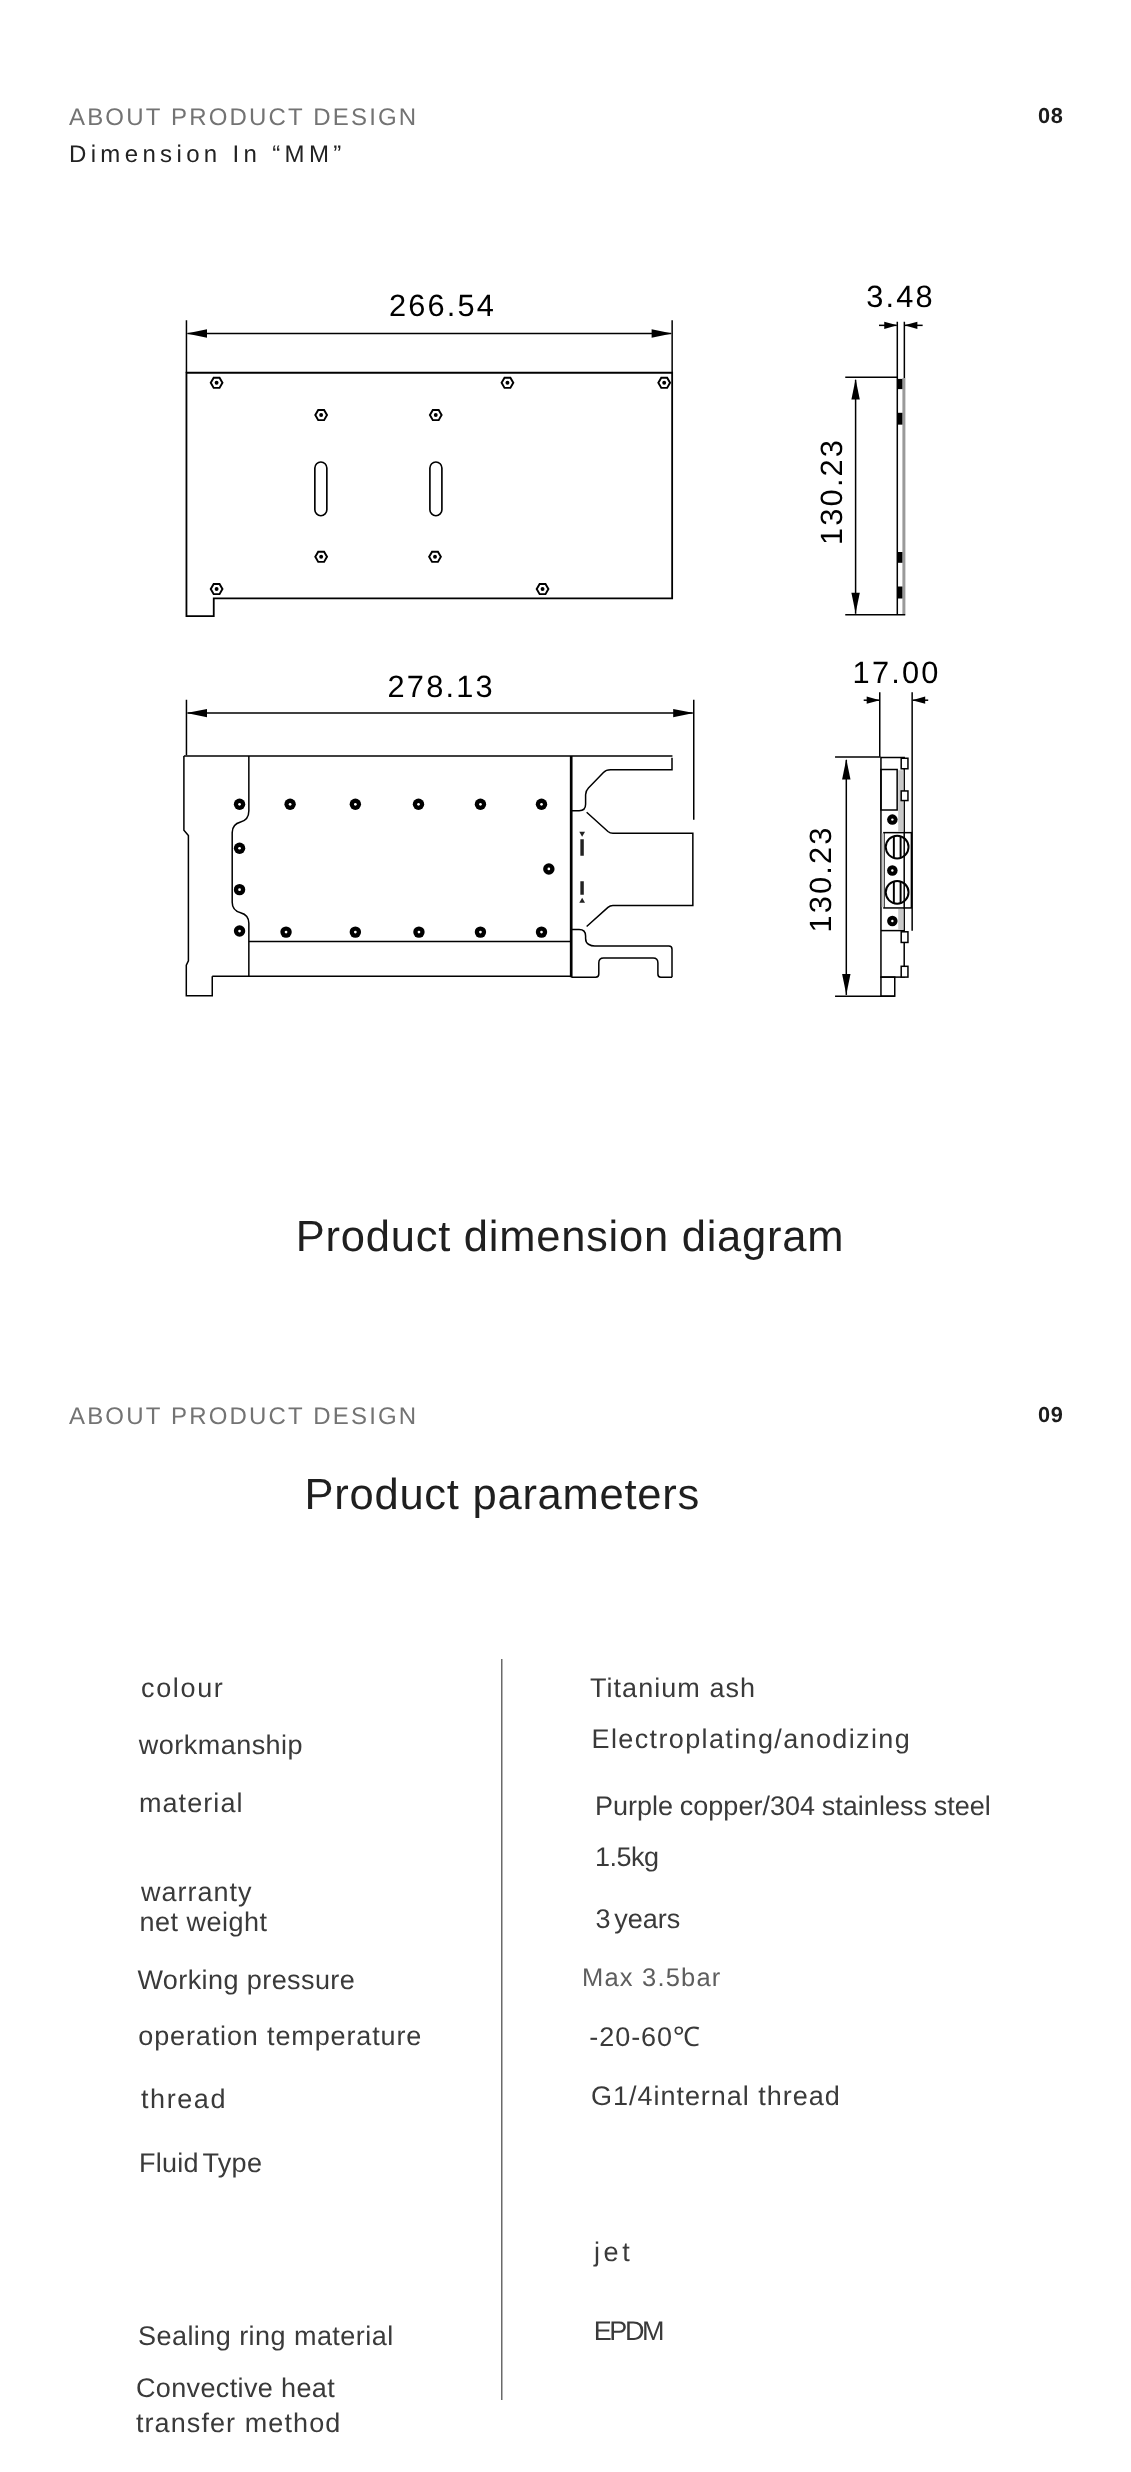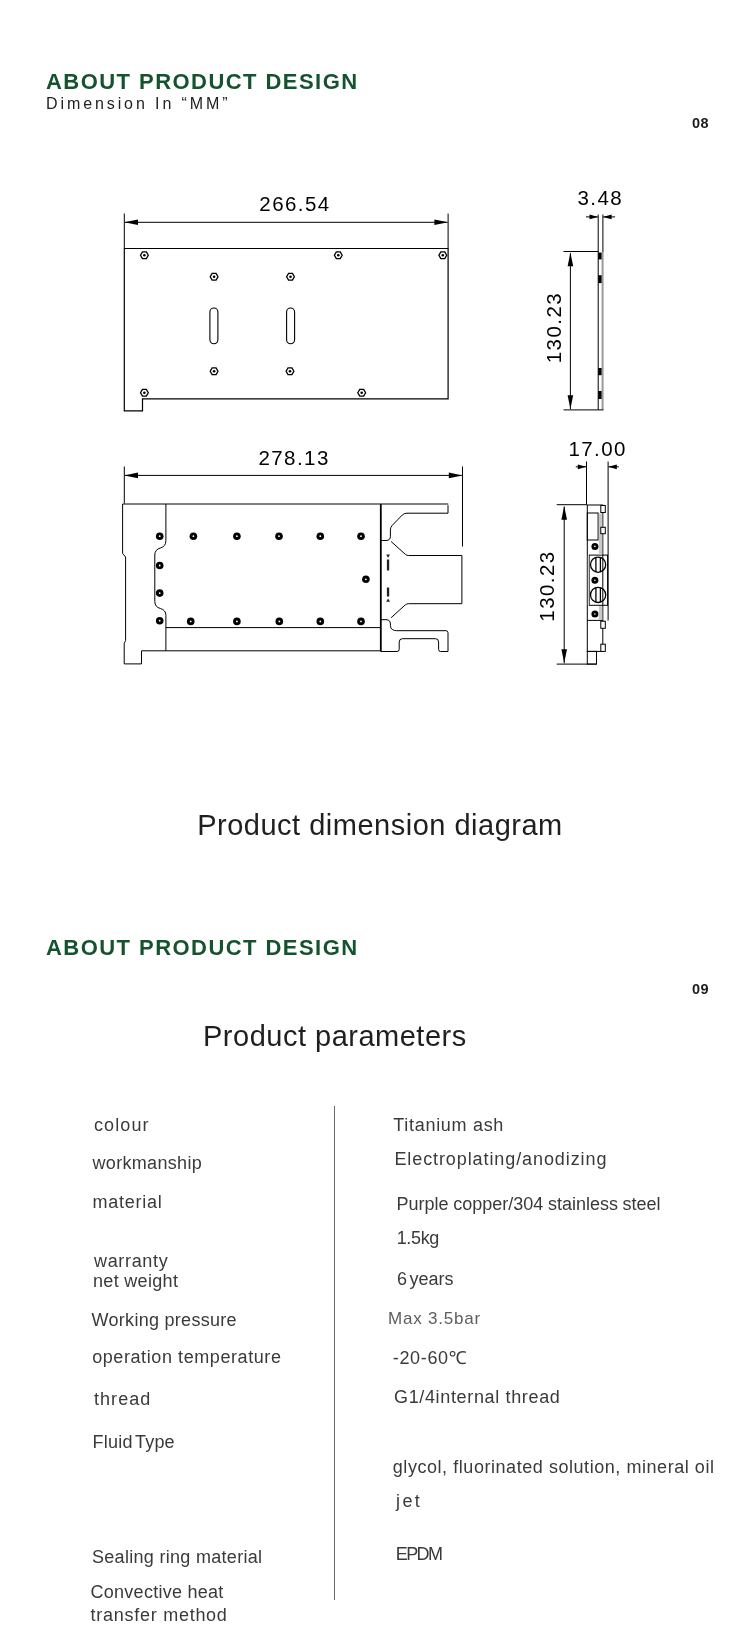--- a/index.html
+++ b/index.html
@@ -1,20 +1,20 @@
 <!DOCTYPE html>
 <html><head>
 <meta charset="utf-8">
 <style>
   html,body{margin:0;padding:0;}
   body{width:754px;height:1648px;background:#fff;position:relative;
        font-family:"Liberation Sans", sans-serif;overflow:hidden;}
   .abs{position:absolute;white-space:nowrap;line-height:1;}
-  .hdr{font-size:22px;font-weight:bold;letter-spacing:1.45px;color:#14532d;}
-  .pagenum{font-size:14.5px;font-weight:bold;letter-spacing:0.5px;color:#1c1c1c;margin-top:45px;}
+  .hdr{font-size:16px;font-weight:normal;letter-spacing:1.45px;color:#737373;}
+  .pagenum{font-size:14.5px;font-weight:bold;letter-spacing:0.5px;color:#1c1c1c;}
   .sub{font-size:16px;letter-spacing:2.9px;color:#222;}
   .title{font-size:29px;color:#1f1f1f;letter-spacing:0.5px;}
   .lbl,.val{font-size:18px;color:#3a3a3a;line-height:18px;}
   .dim{font-size:20.5px;fill:#000;font-family:"Liberation Sans",sans-serif;letter-spacing:1.45px;}
 </style>
 </head>
 <body>
 
   <div class="abs hdr" style="left:46px;top:71.3px;">ABOUT PRODUCT DESIGN</div>
   <div class="abs pagenum" style="left:692px;top:70.5px;">08</div>
@@ -198,39 +198,39 @@
       <circle cx="594.9" cy="614.0" r="3.5" fill="#000"></circle>
       <circle cx="594.9" cy="614.0" r="0.8" fill="#fff"></circle>
     </g>
   </svg>
 
   <div class="abs title" style="left:3px;top:810.5px;width:754px;text-align:center;">Product dimension diagram</div>
 
   <div class="abs hdr" style="left:46px;top:937.1px;">ABOUT PRODUCT DESIGN</div>
   <div class="abs pagenum" style="left:692px;top:936.7px;">09</div>
 
-  <div class="abs title" style="left:203px;top:1022px;">Product parameters</div>
+  <div class="abs title" style="left:203px;top:983px;">Product parameters</div>
 
   <div class="abs" style="left:334px;top:1106px;width:1px;height:494px;background:#6a6a6a;"></div>
 
   <div class="abs lbl" style="left:94px;top:1115.6px;letter-spacing:1.1px;">colour</div>
   <div class="abs lbl" style="left:92.5px;top:1153.6px;letter-spacing:0.32px;">workmanship</div>
   <div class="abs lbl" style="left:92.6px;top:1192.6px;letter-spacing:0.72px;">material</div>
   <div class="abs lbl" style="left:93px;top:1228.5px;letter-spacing:0.32px;margin-top:43px;">net weight</div>
   <div class="abs lbl" style="left:94px;top:1252px;letter-spacing:0.66px;">warranty</div>
   <div class="abs lbl" style="left:91.6px;top:1310.6px;letter-spacing:0.28px;">Working pressure</div>
   <div class="abs lbl" style="left:92.2px;top:1348.4px;letter-spacing:0.58px;">operation temperature</div>
   <div class="abs lbl" style="left:94px;top:1390.4px;letter-spacing:1.05px;">thread</div>
   <div class="abs lbl" style="left:92.6px;top:1432.8px;letter-spacing:0.2px;word-spacing:-2.5px;">Fluid Type</div>
   <div class="abs lbl" style="left:90.6px;top:1581px;line-height:23px;"><span style="letter-spacing:0.25px;">Convective heat</span><br><span style="letter-spacing:0.73px;">transfer method</span></div>
   <div class="abs lbl" style="left:92px;top:1548.3px;letter-spacing:0.3px;">Sealing ring material</div>
 
   <div class="abs val" style="left:393.3px;top:1115.6px;letter-spacing:0.7px;">Titanium ash</div>
   <div class="abs val" style="left:394.4px;top:1150.4px;letter-spacing:0.91px;">Electroplating/anodizing</div>
   <div class="abs val" style="left:396.6px;top:1195.2px;letter-spacing:0px;word-spacing:-0.4px;">Purple copper/304 stainless steel</div>
   <div class="abs val" style="left:396.7px;top:1229.3px;letter-spacing:-0.35px;">1.5kg</div>
-  <div class="abs val" style="left:397px;top:1270.1px;word-spacing:-2.5px;">6 years</div>
+  <div class="abs val" style="left:397px;top:1270.1px;word-spacing:-2.5px;">3 years</div>
   <div class="abs val" style="left:388px;top:1310.3px;font-size:17px;line-height:17px;letter-spacing:0.8px;color:#5e5e5e;">Max 3.5bar</div>
   <div class="abs val" style="left:392.8px;top:1348.5px;letter-spacing:0.65px;">-20-60℃</div>
   <div class="abs val" style="left:394px;top:1388.2px;letter-spacing:0.65px;">G1/4internal thread</div>
-  <div class="abs val" style="left:392.8px;top:1427.1px;line-height:27px;"><br><span style="letter-spacing:0.55px;">glycol, fluorinated solution, mineral oil</span></div>
+  <div class="abs val" style="left:392.8px;top:1427.1px;line-height:27px;"><br></div>
   <div class="abs val" style="left:396px;top:1491.8px;letter-spacing:2.4px;">jet</div>
   <div class="abs val" style="left:395.8px;top:1545.2px;letter-spacing:-1.6px;">EPDM</div>
 
 </body></html>

